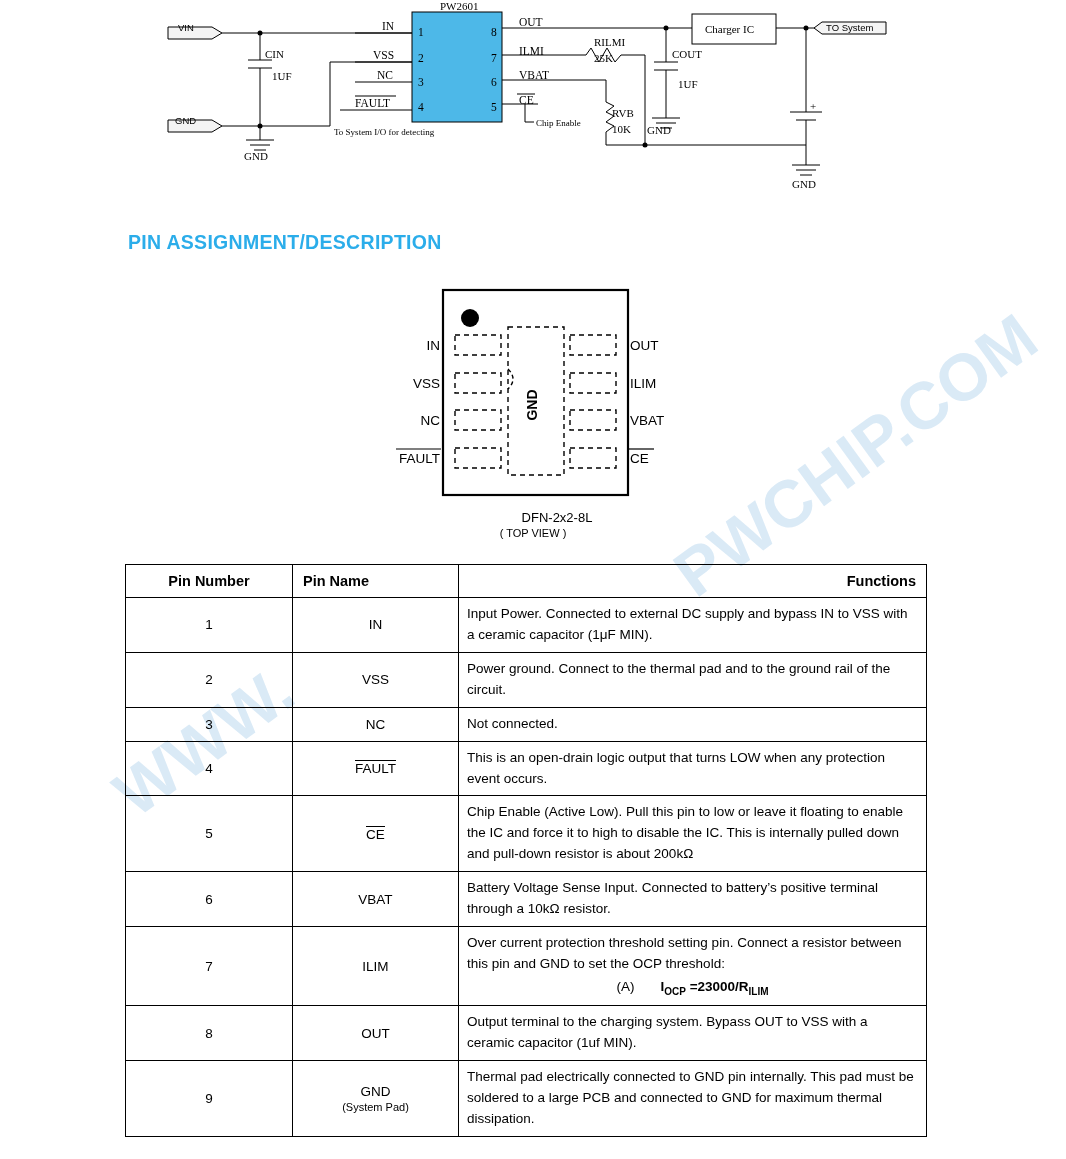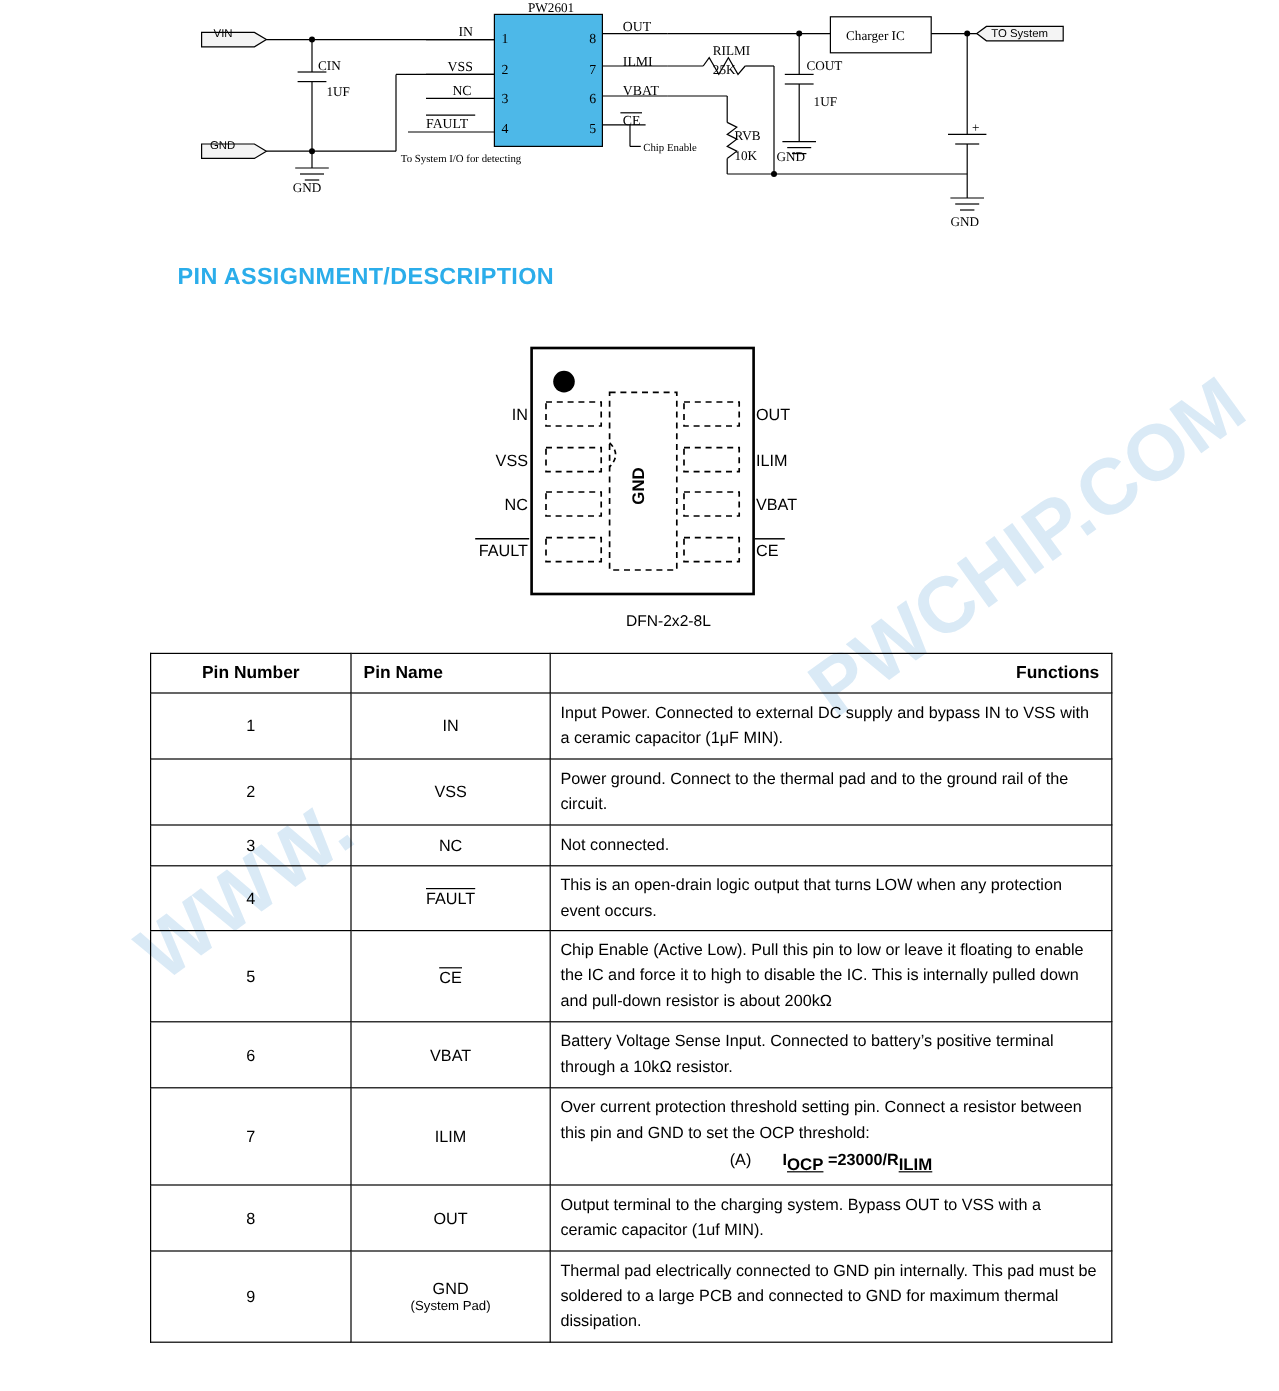--- a/index.html
+++ b/index.html
@@ -34,46 +34,45 @@
   .wm1{left:40px;  top:520px; transform:rotate(-36deg);}
   .wm2{left:600px; top:300px; transform:rotate(-36deg);}
 
   
   .schematic{position:absolute;left:0;top:0;width:1066px;height:200px;z-index:2;}
   .schematic svg{display:block;}
 
   
   .section-title{
     position:absolute;
-    left:128px; top:220px;
+    left:128px; top:231px;
     font-size:19.5px;
     font-weight:bold;
     color:#2badea;
     letter-spacing:.3px;
     z-index:6;
-    margin-left:20px;
   }
 
   
   .package{position:absolute;left:0;top:265px;width:1066px;height:275px;z-index:6;}
   .pkg-label{
     position:absolute;
     width:100%;
     text-align:center;
     font-size:13px;
   }
   .pkg-sub{
     position:absolute;
     width:100%;
     text-align:center;
     font-size:11px;
   }
 
   
-  .tbl-wrap{position:absolute;left:125px;top:544px;width:778px;z-index:6;}
+  .tbl-wrap{position:absolute;left:125px;top:564px;width:778px;z-index:6;}
   table.pins{
     border-collapse:collapse;
     width:802px;
     font-size:13.5px;
   }
   table.pins td, table.pins th{
     border:1px solid #000;
     vertical-align:middle;
     padding:6px 8px;
   }
@@ -85,21 +84,21 @@
   th.c-num{width:146px;text-align:center;}
   th.c-name{width:145px;text-align:left;}
   th.c-fn{text-align:right;padding-left:12px;}
   td.c-num{width:146px;text-align:center;}
   td.c-name{width:145px;text-align:center;}
   td.c-fn{text-align:left;padding-left:12px;line-height:1.55;}
   .ovl{display:inline-block;border-top:1px solid #000;line-height:1.15;padding-top:0px;}
   .expose{display:block;font-size:11px;margin-top:2px;}
   .eq-line{display:block;text-align:center;margin-top:2px;}
   .eq-line .lbl{margin-right:26px;}
-  .sub{font-size:14px;vertical-align:sub;text-decoration:underline;}
+  .sub{font-size:10px;vertical-align:sub;}
   .bold{font-weight:bold;}
 </style>
 </head>
 <body>
 
 <div class="page">
 
   <div class="watermark">
     <span class="wm1">WWW.</span>
     <span class="wm2">PWCHIP.COM</span>
@@ -273,20 +272,21 @@
 
       <g font-family="Liberation Sans, sans-serif" font-size="13.5" fill="#000">
         <text x="630" y="85">OUT</text>
         <text x="630" y="123">ILIM</text>
         <text x="630" y="160">VBAT</text>
         <text x="630" y="198">CE</text>
       </g>
       <line x1="629" y1="184" x2="654" y2="184" stroke="#000" stroke-width="1.2"></line>
     </svg>
     <div class="pkg-label" style="top:245px;margin-left:24px;">DFN-2x2-8L</div>
+    <div class="pkg-sub" style="top:262px;">( TOP VIEW )</div>
   </div>
 
   <div class="tbl-wrap">
     <table class="pins">
       <thead>
         <tr>
           <th class="c-num">Pin Number</th>
           <th class="c-name">Pin Name</th>
           <th class="c-fn">Functions</th>
         </tr>

